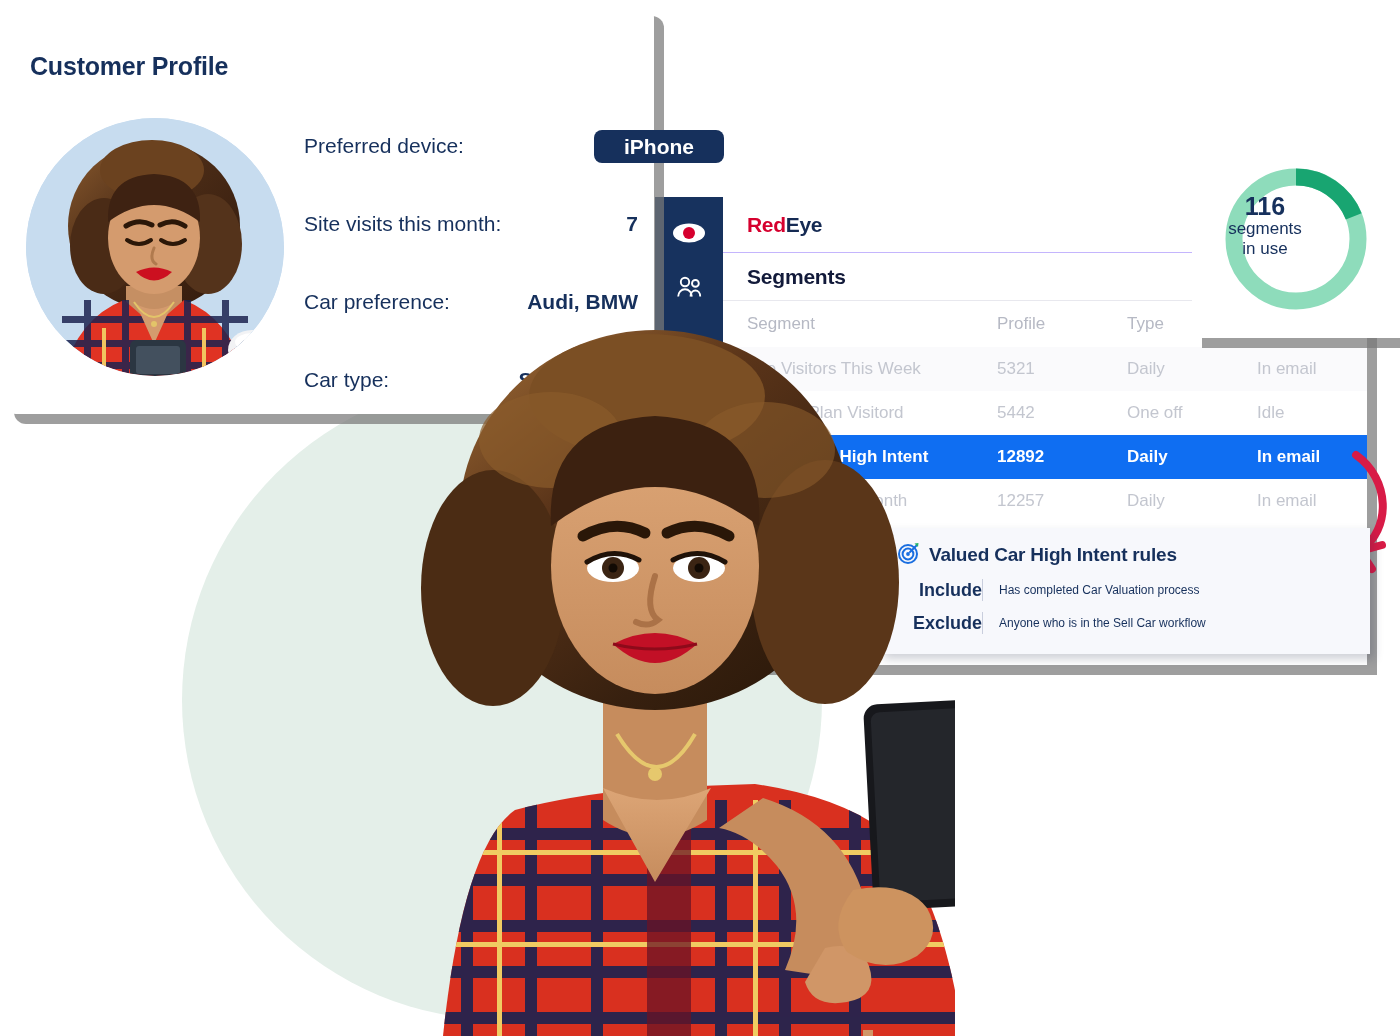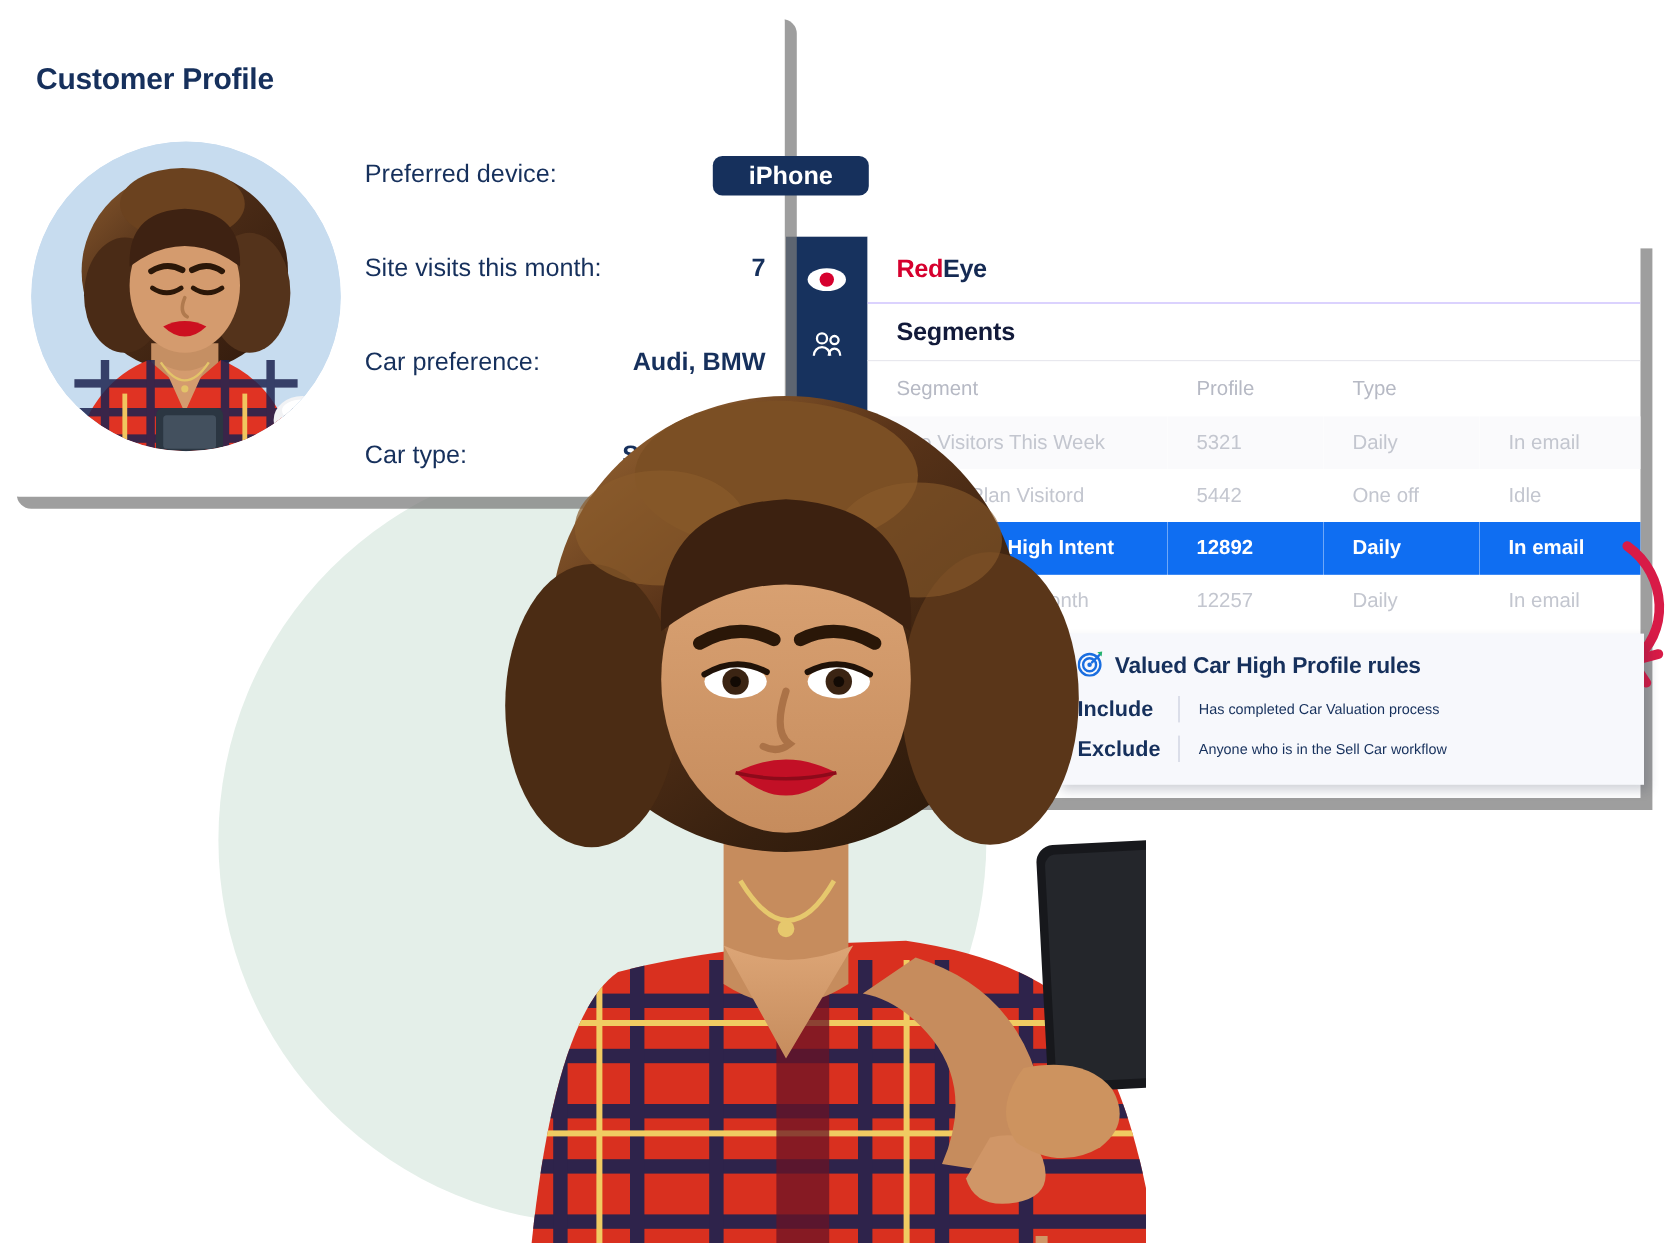--- a/index.html
+++ b/index.html
@@ -132,21 +132,21 @@
     box-shadow:4px 5px 9px 0 rgba(30,40,70,.22);
     z-index:9;
   }
   .rules-head{
     display:flex;align-items:center;gap:9px;
     padding:14px 0 0 18px;
   }
   .rules-title{font-size:19px;font-weight:bold;color:#16305c;letter-spacing:-.2px;}
   .rule-line{display:flex;align-items:center;padding-left:18px;margin-top:11px;}
   .rule-key{
-    font-size:18px;font-weight:bold;color:#16305c;width:84px;flex:0 0 84px;
+    font-size:18px;font-weight:bold;color:#16305c;width:84px;flex:0 0 84px;text-align:right;
   }
   .rule-div{width:1px;height:22px;background:#c9cedd;margin-right:16px;}
   .rule-val{font-size:12px;color:#16305c;}
 
   
   .red-arrow{position:absolute;left:1338px;top:445px;z-index:8;}
 
   
   .hero{
     position:absolute;left:355px;top:330px;width:600px;height:706px;
@@ -323,40 +323,55 @@
         <span class="p-value">Audi, BMW</span>
       </div>
 
       <div class="p-row">
         <span class="p-label">Car type:</span>
         <span class="p-value">SUV, Hybrid</span>
       </div>
     </div>
   </div>
 
+  <div class="donut-card">
+    <div class="donut-wrap">
+      <svg width="146" height="172" viewBox="0 0 146 172">
+        <g transform="translate(73,86)">
+          <circle r="62" cx="0" cy="0" fill="none" stroke="#8edcbb" stroke-width="17" transform="rotate(-90)"></circle>
+          <circle id="donut-active" r="62" cx="0" cy="0" fill="none" stroke="#18a571" stroke-width="17" stroke-dasharray="74.0 389.6" transform="rotate(-90)"></circle>
+        </g>
+      </svg>
+    </div>
+    <div class="donut-center">
+      <div class="donut-num">116</div>
+      <div class="donut-t1">segments</div>
+      <div class="donut-t2">in use</div>
+    </div>
+  </div>
 
   <div class="red-arrow">
     <svg width="62" height="130" viewBox="0 0 62 130">
       <path d="M18 10 C 52 34, 54 84, 22 106" stroke="#d81b47" stroke-width="8" fill="none" stroke-linecap="round"></path>
       <path d="M22 106 l22 -6 M22 106 l12 18" stroke="#d81b47" stroke-width="8" fill="none" stroke-linecap="round"></path>
     </svg>
   </div>
 
   <div class="rules-card">
     <div class="rules-head">
       <span>
         <svg width="22" height="22" viewBox="0 0 22 22">
           <circle cx="10" cy="12" r="9" fill="none" stroke="#1a6ee0" stroke-width="2"></circle>
           <circle cx="10" cy="12" r="5.4" fill="none" stroke="#1a6ee0" stroke-width="2"></circle>
           <circle cx="10" cy="12" r="1.9" fill="#1a6ee0"></circle>
           <path d="M12 10 L19 3" stroke="#1a6ee0" stroke-width="2" stroke-linecap="round"></path>
           <path d="M16.5 1.5 L20.5 1 L20 5 z" fill="#25b36b"></path>
         </svg>
       </span>
-      <span class="rules-title">Valued Car High Profile rules</span>
+      <span class="rules-title">Valued Car High Intent rules</span>
     </div>
 
     <div class="rule-line">
       <span class="rule-key">Include</span>
       <span class="rule-div"></span>
       <span class="rule-val">Has completed Car Valuation process</span>
     </div>
 
     <div class="rule-line">
       <span class="rule-key">Exclude</span>

